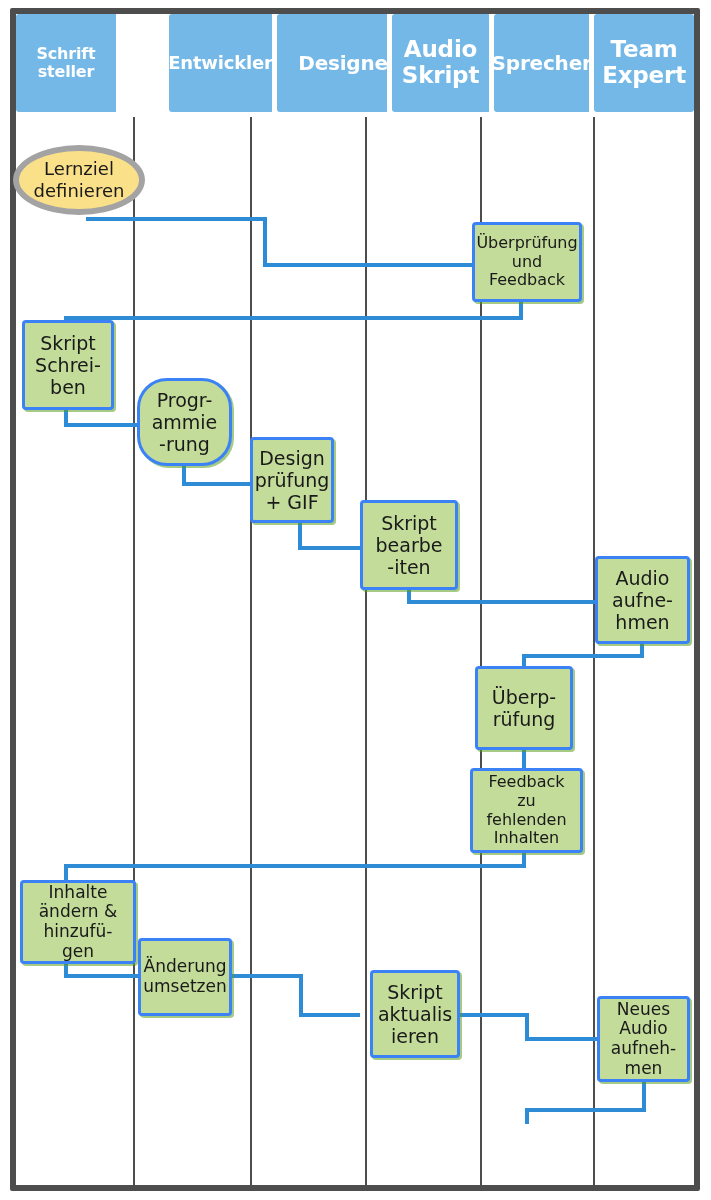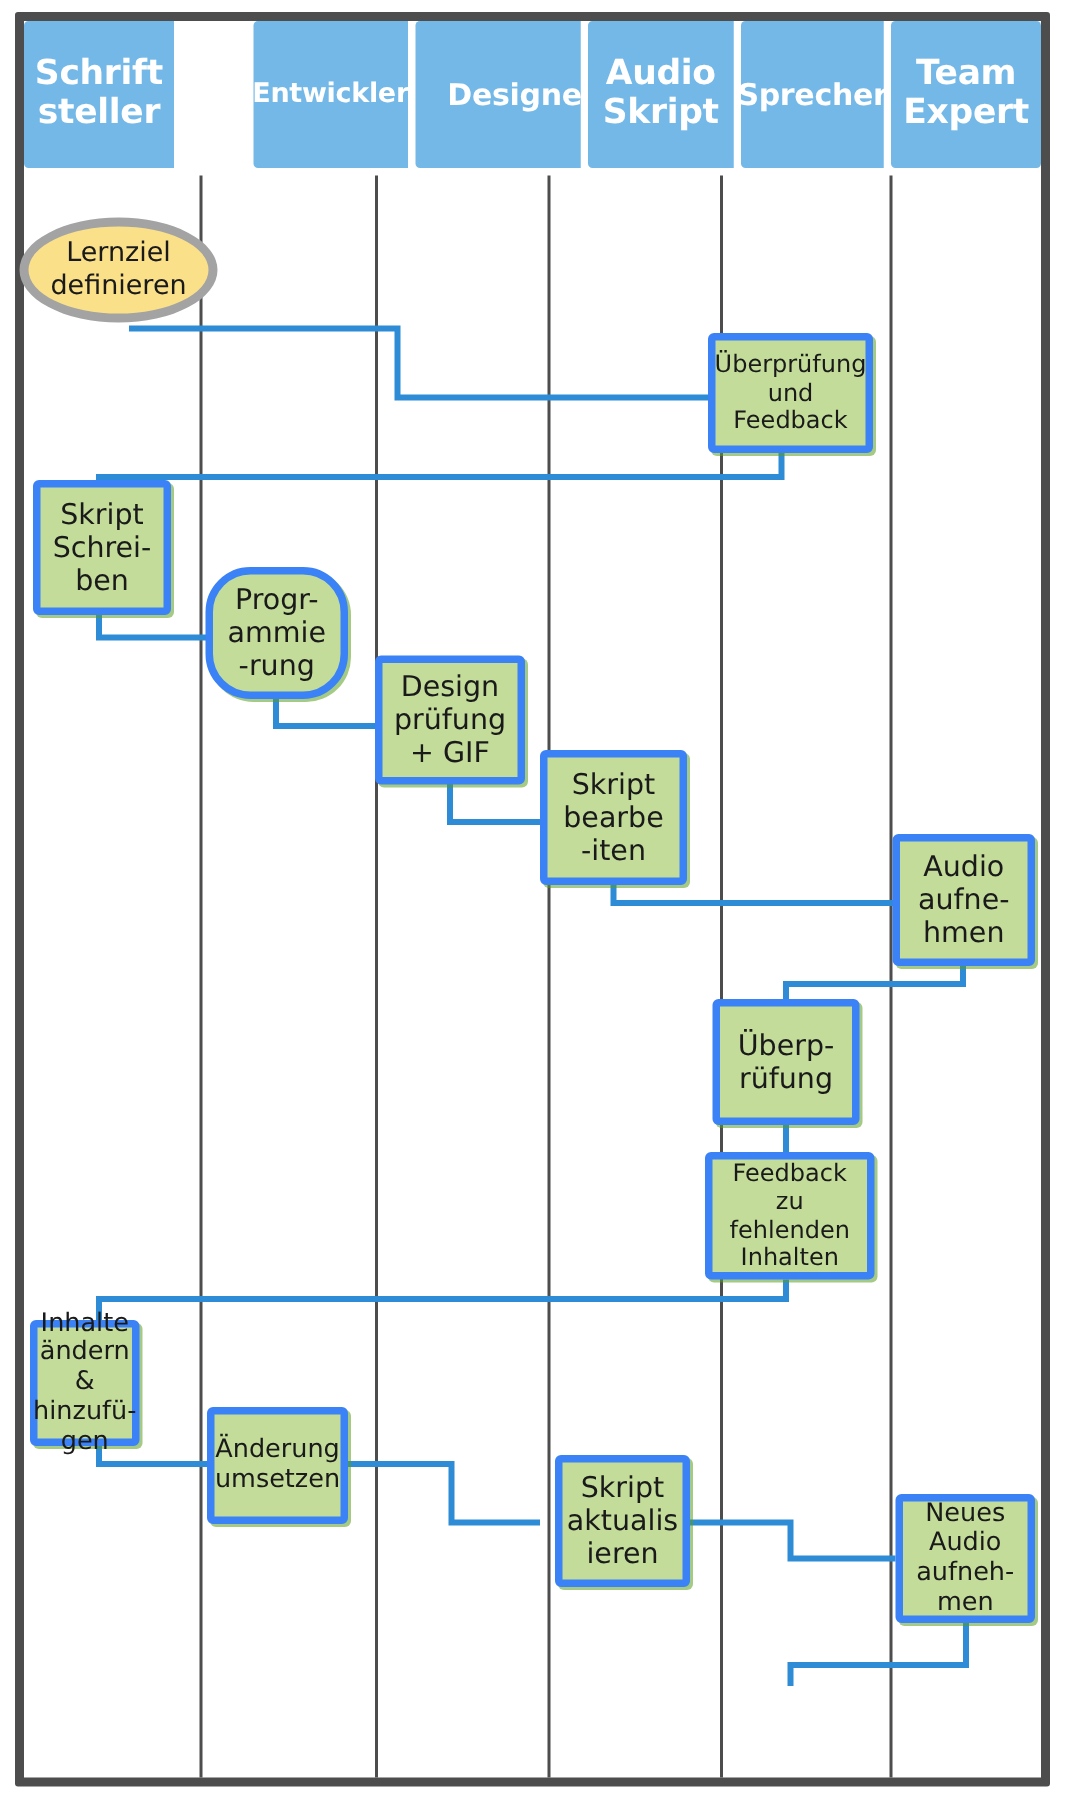--- a/index.html
+++ b/index.html
@@ -45,21 +45,21 @@
     align-items: center;
     justify-content: center;
     text-align: center;
     line-height: 1.12;
     box-sizing: border-box;
     border-right: 5px solid #ffffff;
     border-radius: 3px;
     letter-spacing: -0.2px;
   }
   .lane-head:last-child { border-right: none; }
-  .lane-head.w1 { width: 118px; font-size: 23px; }
+  .lane-head.w1 { width: 118px; font-size: 16px; }
   .lane-head.w2 { width: 108px; font-size: 18px; margin-left: 48px; }
   .lane-head.w3 { width: 115px; font-size: 20px; padding-left: 32px; }
   .lane-head.w4 { width: 115px; font-size: 23px; }
   .lane-head.w5 { width: 113px; font-size: 23px; }
   .lane-head.w6 { width: 100px; font-size: 20px; }
 
   
   #lane-body {
     position: absolute;
     left: 16px;
@@ -80,21 +80,21 @@
     position: absolute;
     left: 0; top: 0;
     width: 711px; height: 1200px;
     pointer-events: none;
   }
 
   
   .node {
     position: absolute;
     background: #c3dc9a;
-    border: 5px solid #3b82f6;
+    border: 3px solid #3b82f6;
     border-radius: 4px;
     box-sizing: border-box;
     display: flex;
     align-items: center;
     justify-content: center;
     text-align: center;
     color: #1a1a1a;
     line-height: 1.16;
     font-size: 19px;
     padding: 2px 3px;
@@ -219,21 +219,21 @@
   </div>
 
   <div class="node" style="left:137px; top:378px; width:95px; height:88px;border-radius:30px;">
     <span>
       <span>Progr-</span><br>
       <span>ammie</span><br>
       <span>-rung</span>
     </span>
   </div>
 
-  <div class="node" style="left:250px; top:437px; width:100px; height:86px;">
+  <div class="node" style="left:250px; top:437px; width:84px; height:86px;">
     <span>
       <span>Design</span><br>
       <span>prüfung</span><br>
       <span>+ GIF</span>
     </span>
   </div>
 
   <div class="node" style="left:360px; top:500px; width:98px; height:90px;">
     <span>
       <span>Skript</span><br>
@@ -259,21 +259,21 @@
 
   <div class="node tiny" style="left:470px; top:768px; width:113px; height:85px;">
     <span>
       <span>Feedback</span><br>
       <span>zu</span><br>
       <span>fehlenden</span><br>
       <span>Inhalten</span>
     </span>
   </div>
 
-  <div class="node small" style="left:20px; top:880px; width:73px; height:84px;">
+  <div class="node small" style="left:20px; top:880px; width:116px; height:84px;">
     <span>
       <span>Inhalte</span><br>
       <span>ändern &amp;</span><br>
       <span>hinzufü-</span><br>
       <span>gen</span>
     </span>
   </div>
 
   <div class="node small" style="left:138px; top:938px; width:94px; height:78px;">
     <span>

